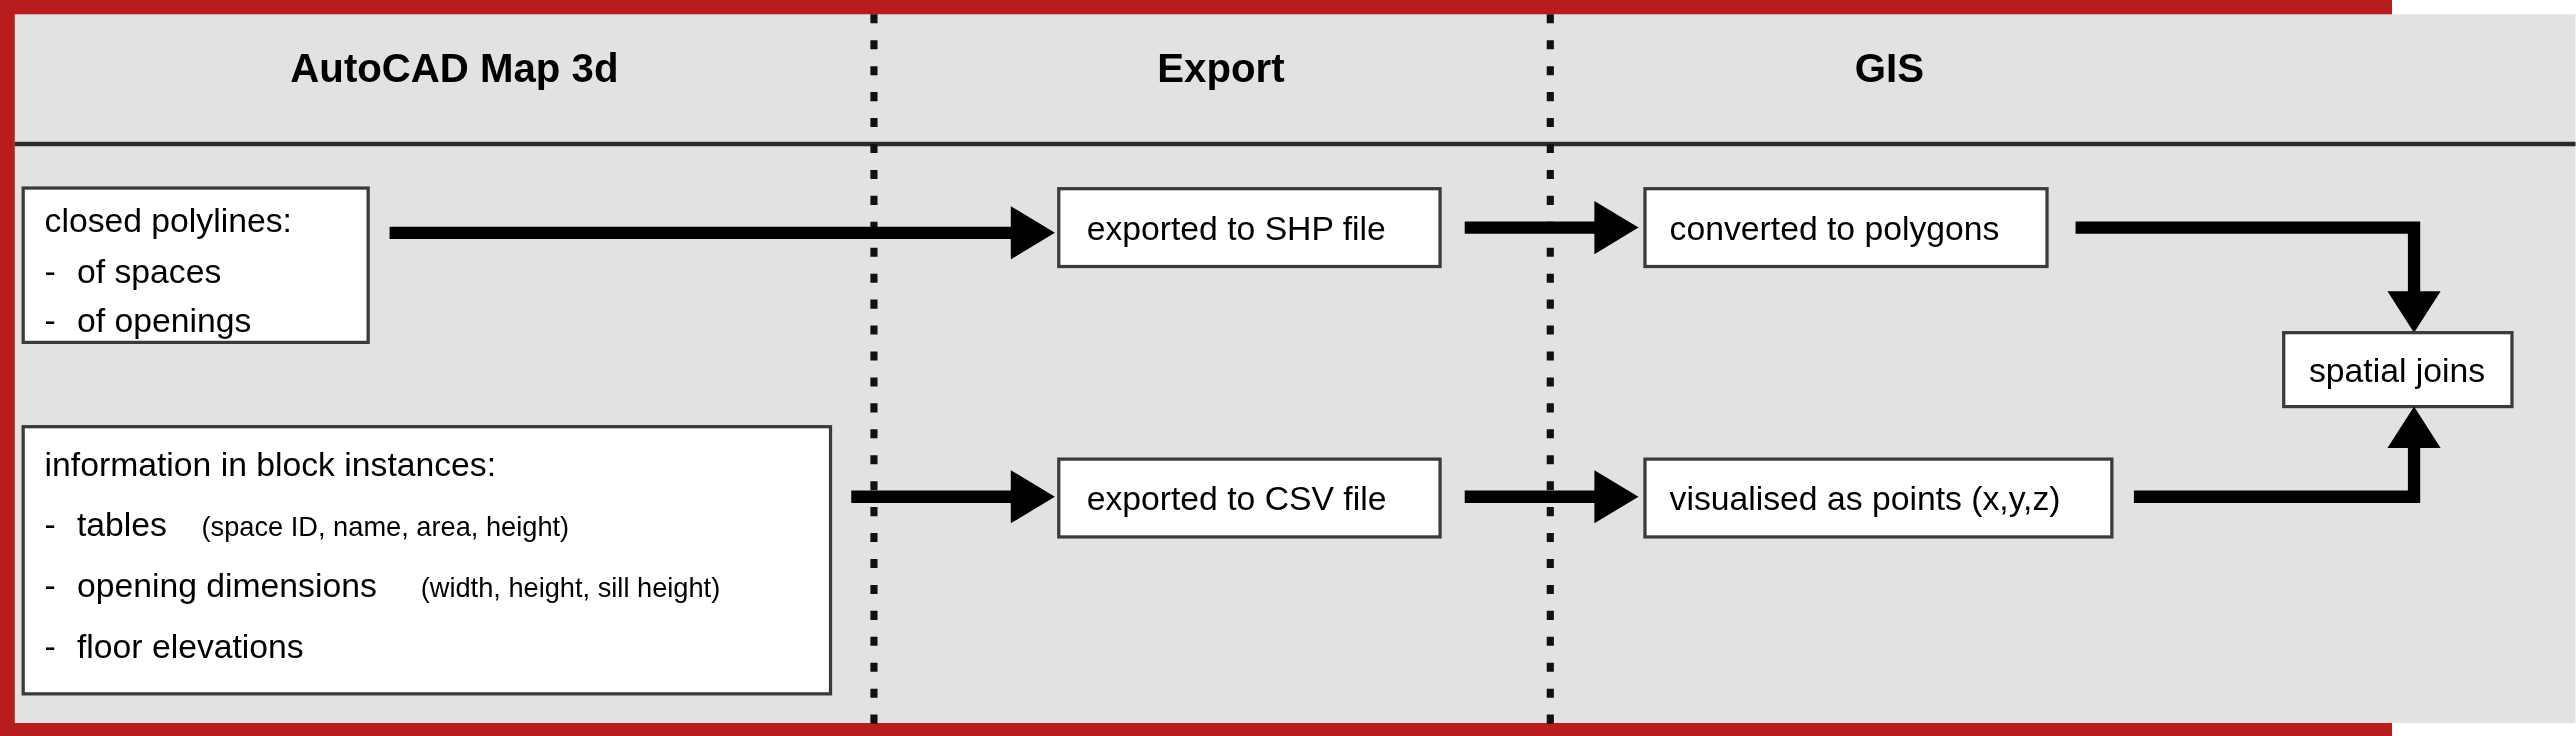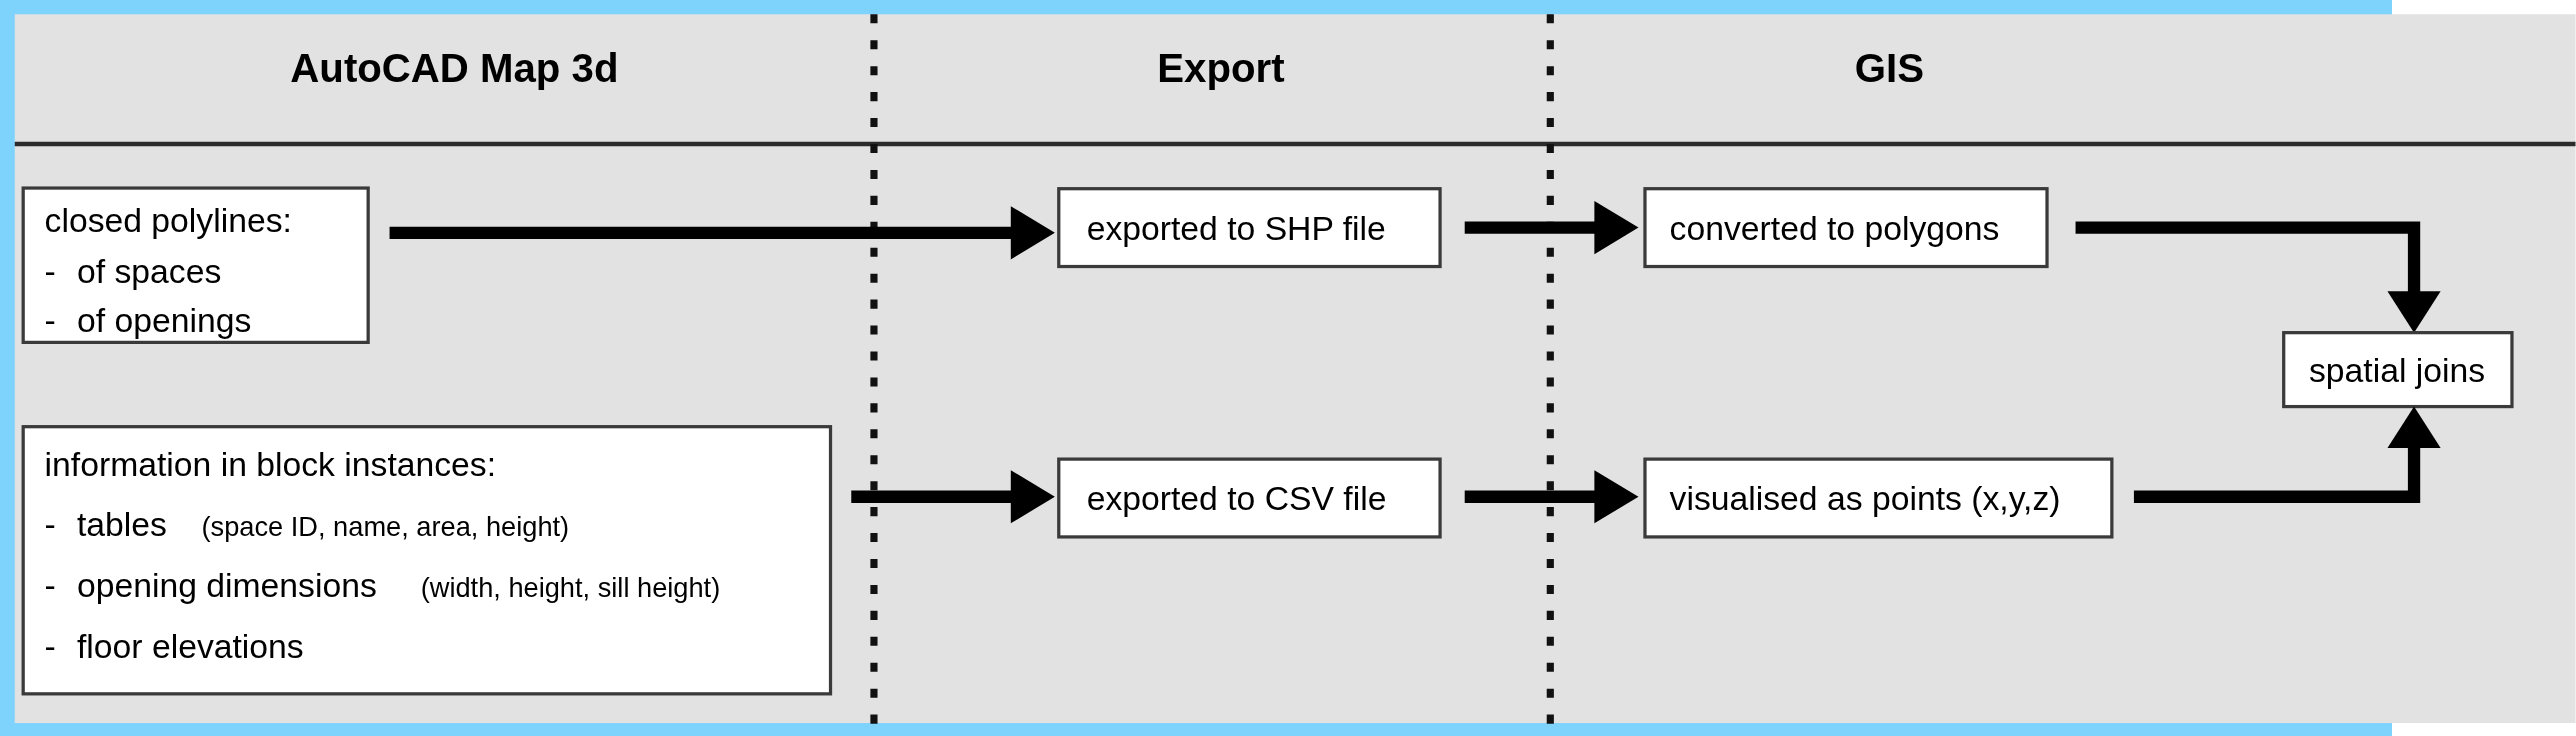--- a/index.html
+++ b/index.html
@@ -10,21 +10,21 @@
   body {
     width: 2576px;
     height: 736px;
     font-family: "Liberation Sans", sans-serif;
     overflow: hidden;
   }
   #diagram-root {
     position: relative;
     width: 2392px;
     height: 736px;
-    background: #7dd3fc;
+    background: #b91c1c;
   }
   #diagram-svg {
     position: absolute;
     top: 0;
     left: 0;
     display: block;
   }
   .panel-bg { fill: #e2e2e2; }
   .header-rule { stroke: #2b2b2b; stroke-width: 7; }
   .col-divider {

